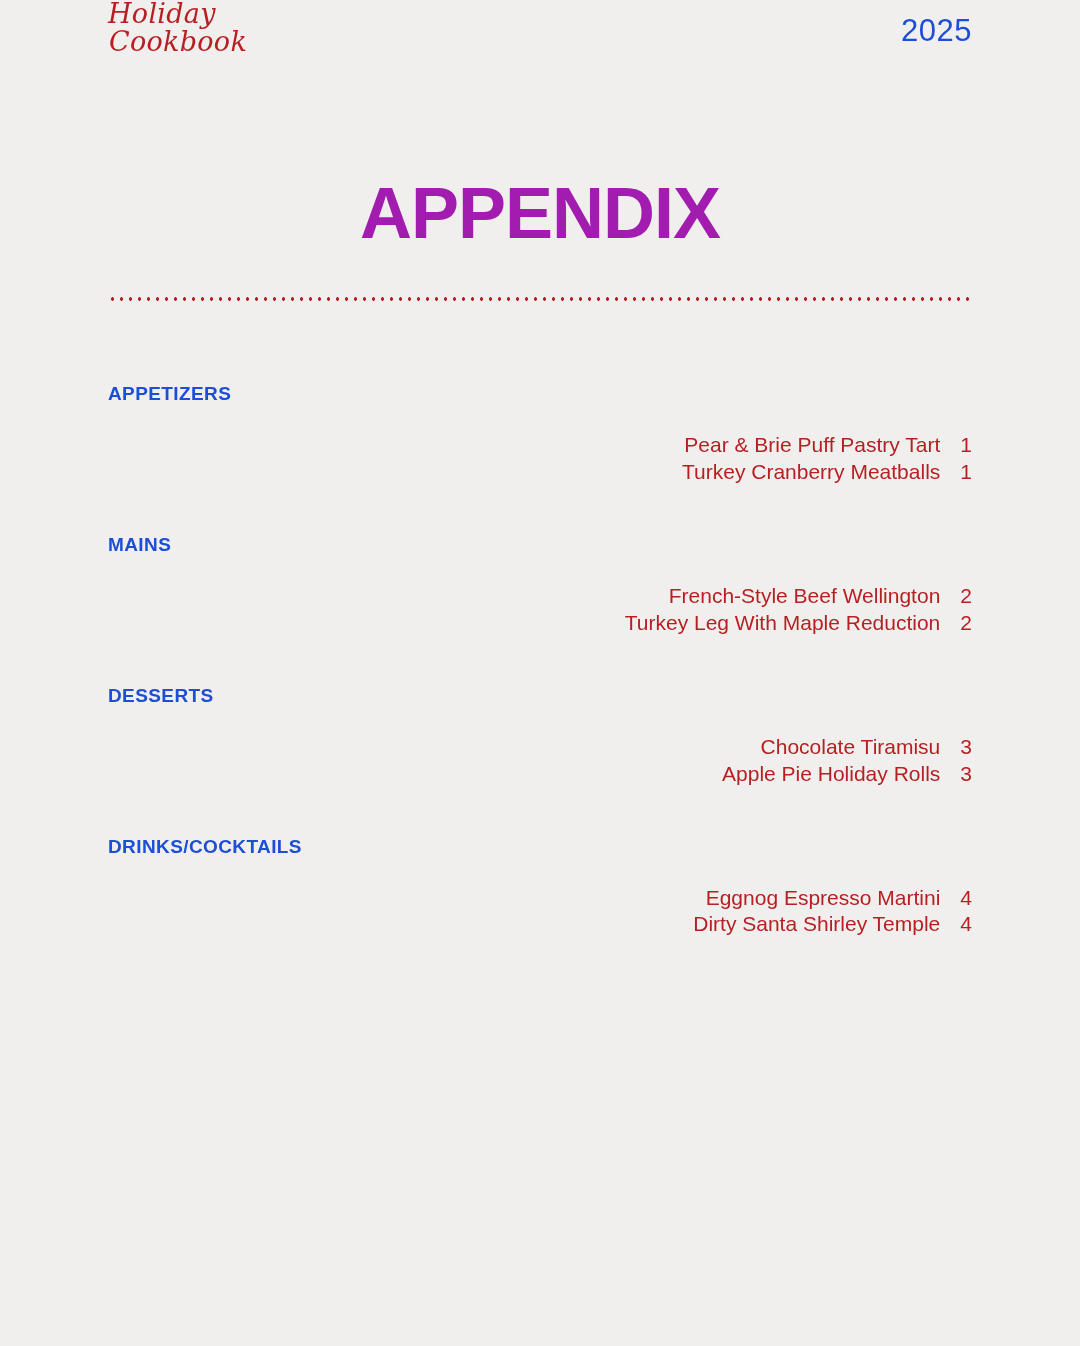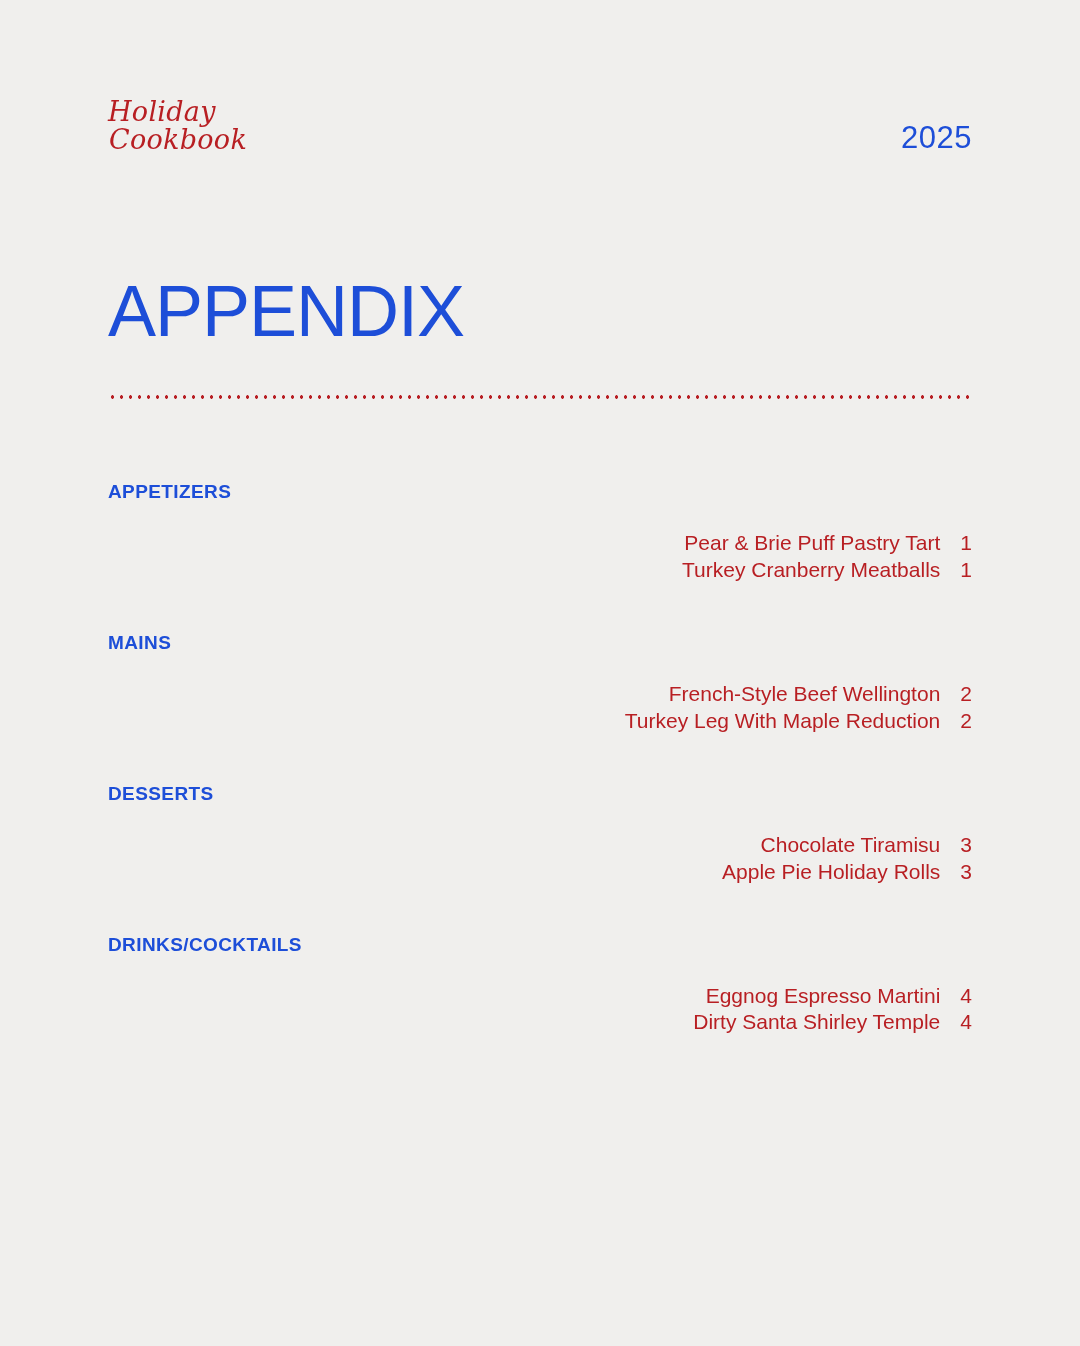--- a/index.html
+++ b/index.html
@@ -18,23 +18,22 @@
     position: relative;
     width: 1080px;
     height: 1346px;
     box-sizing: border-box;
     padding: 0 108px;
   }
 
   
   .header {
     display: flex;
-    align-items: flex-end;
+    align-items: center;
     justify-content: space-between;
-    padding-top: 98px;
   }
   .brand {
     font-family: "DejaVu Serif", "Liberation Serif", serif;
     font-style: italic;
     color: #b81f23;
     line-height: 1.02;
     font-size: 27px;
     letter-spacing: 0.3px;
   }
   .brand .line2 {
@@ -47,24 +46,25 @@
     color: #1d4ed8;
     letter-spacing: 0.5px;
     line-height: 1;
     margin-top: 6px;
   }
 
   
   .title {
     margin-top: 122px;
     font-size: 72px;
-    font-weight: normal;
+    font-weight: bold;
     letter-spacing: -1px;
-    color: #1d4ed8;
+    color: #a21caf;
     line-height: 1;
+    text-align: center;
   }
 
   .divider {
     margin-top: 34px;
     height: 4px;
     width: 100%;
     background-image: radial-gradient(circle, #b81f23 0 1.6px, rgba(0,0,0,0) 1.9px);
     background-size: 9px 4px;
     background-repeat: repeat-x;
     background-position: left center;

